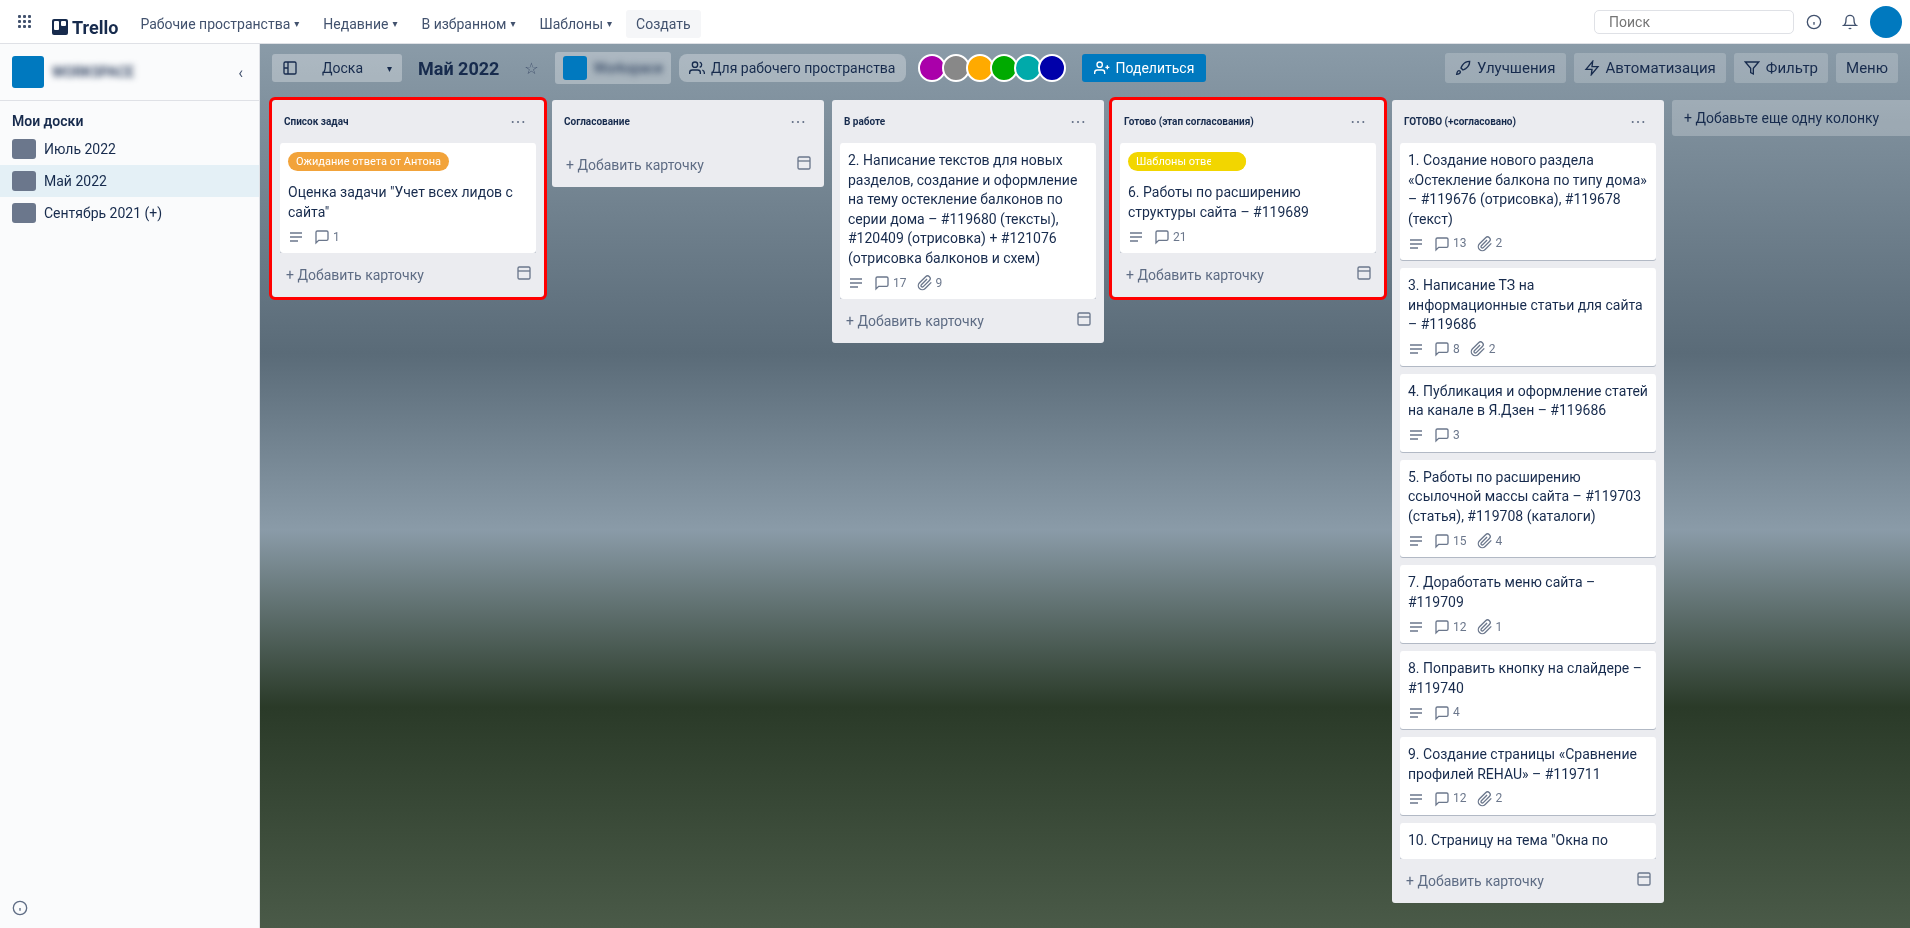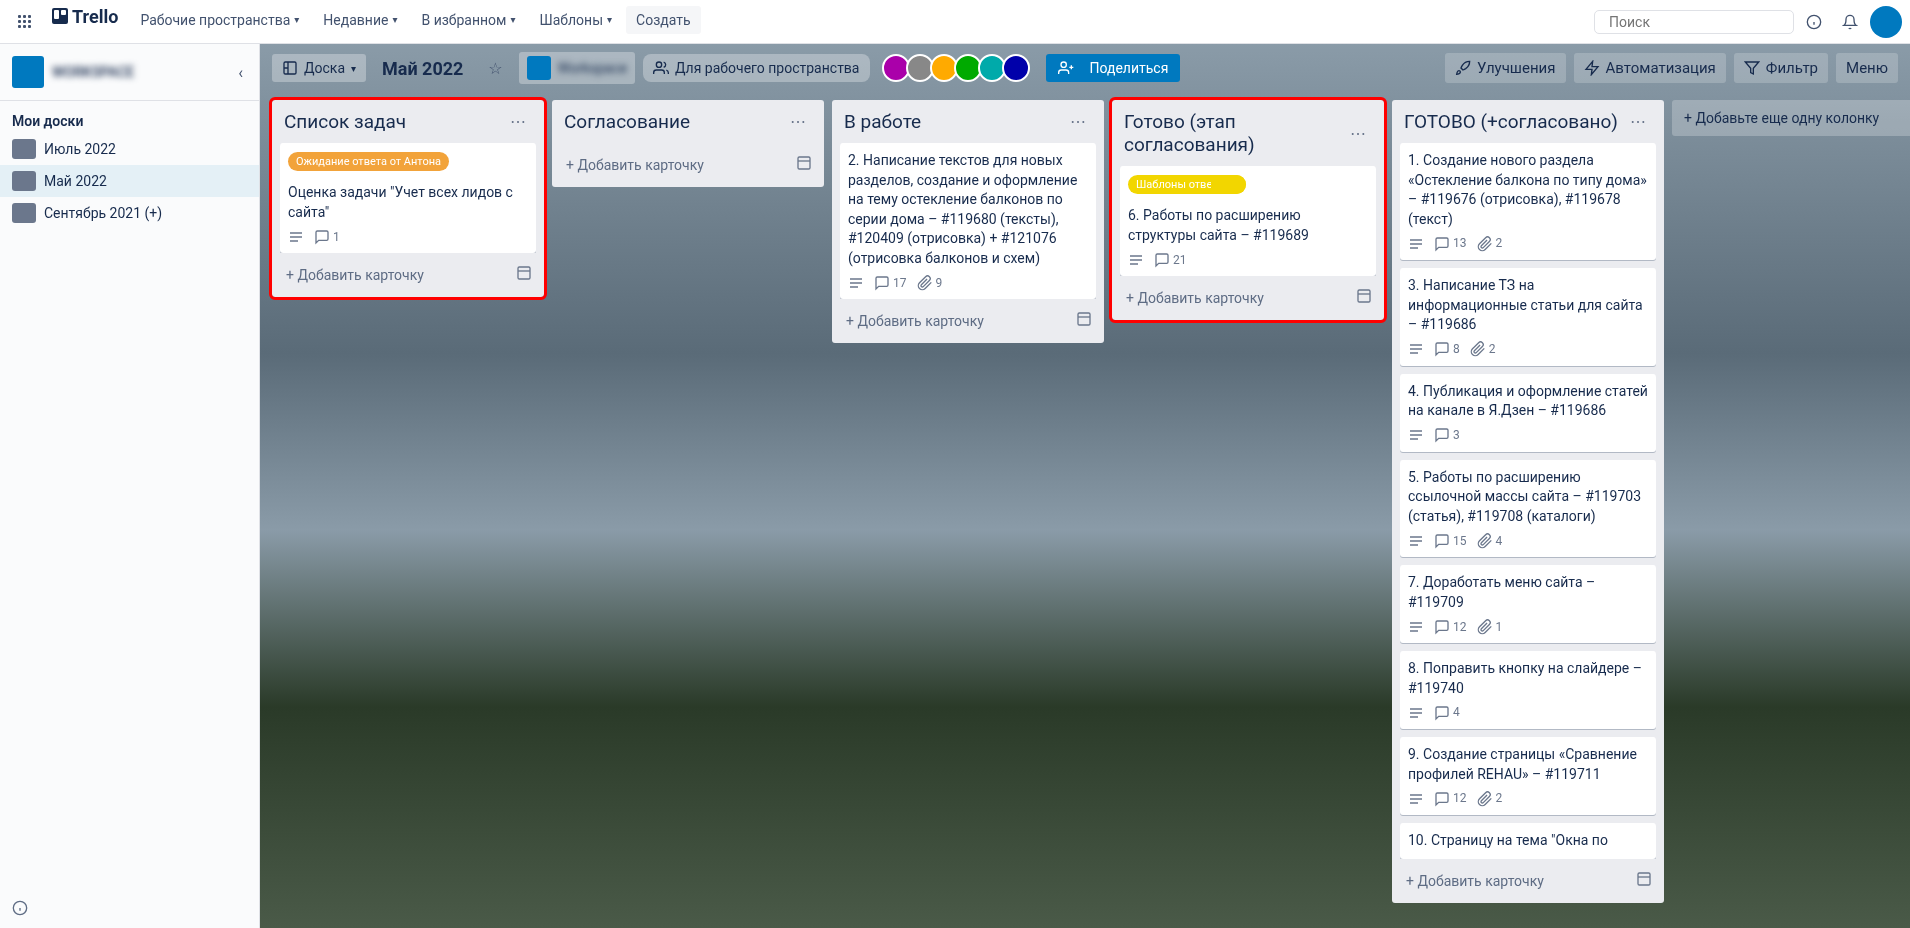--- a/index.html
+++ b/index.html
@@ -1,18 +1,18 @@
 <!DOCTYPE html>
 <html><head>
 <meta charset="utf-8">
 <style>
 *{box-sizing:border-box;margin:0;padding:0;font-family:-apple-system,BlinkMacSystemFont,'Segoe UI',Roboto,sans-serif}
 body{background:#f4f5f7;height:928px;width:1910px;overflow:hidden}
 .top-nav{height:44px;background:#fff;border-bottom:1px solid #dfe1e6;display:flex;align-items:center;padding:0 8px;gap:4px}
-.nav-left{display:flex;align-items:flex-start;gap:4px}
+.nav-left{display:flex;align-items:flex-end;gap:4px}
 .apps-btn{width:32px;height:32px;display:flex;align-items:center;justify-content:center;cursor:pointer;border-radius:3px}
 .apps-icon{display:grid;grid-template-columns:repeat(3,3px);gap:2px}
 .apps-icon span{width:3px;height:3px;background:#42526e;border-radius:1px}
 .logo{display:flex;align-items:center;gap:4px;padding:0 8px;font-weight:bold;color:#172b4d;font-size:18px;cursor:pointer}
 .logo-icon{width:16px;height:16px;background:#172b4d;border-radius:2px;position:relative}
 .logo-icon::before,.logo-icon::after{content:'';position:absolute;background:#fff;width:5px;border-radius:1px}
 .logo-icon::before{height:9px;left:2px;top:2px}
 .logo-icon::after{height:5px;right:2px;top:2px}
 .nav-btn{padding:6px 10px;border:none;background:transparent;color:#42526e;font-size:14px;cursor:pointer;border-radius:3px;display:flex;align-items:center;gap:4px}
 .nav-btn.create{background:#091e420a}
@@ -30,43 +30,43 @@
 .collapse-btn{cursor:pointer;color:#42526e;padding:4px}
 .sidebar-section{padding:12px 12px 4px;font-weight:600;font-size:14px;color:#172b4d}
 .board-list{padding:0 0 12px}
 .board-item{padding:6px 12px;display:flex;align-items:center;gap:8px;cursor:pointer;font-size:14px;color:#172b4d}
 .board-item.active{background:#e4f0f6}
 .board-thumb{width:24px;height:20px;background:#6b778c;border-radius:3px}
 .sidebar-footer{margin-top:auto;padding:12px;font-size:11px;color:#5e6c84;line-height:1.4;display:flex;gap:8px}
 .board-area{flex:1;position:relative;overflow:hidden}
 .board-bg{position:absolute;inset:0;background:linear-gradient(to bottom,#8a9ba8 0%,#5a6b78 35%,#8a9ba8 55%,#2a3a28 75%,#4a5a48 100%)}
 .board-header{position:relative;height:48px;display:flex;align-items:center;padding:0 12px;gap:8px}
-.view-switch{background:#ffffff4d;padding:6px 10px;border-radius:3px;display:flex;align-items:center;gap:6px;font-size:14px;color:#172b4d;cursor:pointer}
+.view-switch{background:#ffffff4d;padding:6px 10px;border-radius:3px;display:flex;align-items:center;gap:24px;font-size:14px;color:#172b4d;cursor:pointer}
 .board-title{font-size:18px;font-weight:bold;color:#172b4d;padding:0 8px}
 .star-btn{width:32px;height:32px;display:flex;align-items:center;justify-content:center;cursor:pointer;color:#42526e;border-radius:3px}
 .ws-chip{display:flex;align-items:center;gap:6px;padding:4px 8px;background:#ffffff4d;border-radius:3px;font-size:14px;color:#172b4d}
 .ws-chip-icon{width:24px;height:24px;background:#0079bf;border-radius:3px}
 .ws-chip-text{filter:blur(3px)}
 .visibility-btn{background:#ffffff4d;padding:6px 10px;border-radius:8px;display:flex;align-items:center;gap:6px;font-size:14px;color:#172b4d;cursor:pointer}
 .members{display:flex;margin-left:8px}
 .member{width:28px;height:28px;border-radius:50%;border:2px solid #fff;margin-left:-4px}
 .m1{background:#a0a}
 .m2{background:#888}
 .m3{background:#fa0}
 .m4{background:#0a0}
 .m5{background:#0aa}
 .m6{background:#00a}
-.share-btn{margin-left:8px;background:#0079bf;color:#fff;padding:6px 12px;border-radius:3px;display:flex;align-items:center;gap:16px;font-size:14px;cursor:pointer;border:none}
+.share-btn{margin-left:8px;background:#0079bf;color:#fff;padding:6px 12px;border-radius:3px;display:flex;align-items:center;gap:6px;font-size:14px;cursor:pointer;border:none}
 .header-right{margin-left:auto;display:flex;gap:8px}
 .hdr-btn{padding:6px 10px;background:#ffffff33;border-radius:3px;display:flex;align-items:center;gap:6px;font-size:15px;color:#172b4d;cursor:pointer}
 .lists-container{position:relative;display:flex;gap:8px;padding:8px 12px;align-items:flex-start;overflow-x:auto;height:calc(100% - 48px)}
 .list{width:272px;background:#ebecf0;border-radius:3px;flex-shrink:0;display:flex;flex-direction:column;max-height:100%}
 .list.highlighted{outline:3px solid red}
 .list-header{padding:10px 12px;display:flex;align-items:center;justify-content:space-between}
-.list-title{font-size:19px;font-weight:400;color:#172b4d}
+.list-title{font-size:10px;font-weight:700;color:#172b4d}
 .list-menu{cursor:pointer;color:#6b778c;padding:2px 6px}
 .cards{padding:0 8px;overflow-y:auto;display:flex;flex-direction:column;gap:8px}
 .card{background:#fff;border-radius:3px;box-shadow:0 1px 0 #091e4240;padding:8px;cursor:pointer;font-size:14px;color:#172b4d;line-height:1.4}
 .label{display:inline-block;padding:2px 8px;border-radius:10px;font-size:11px;color:#fff;margin-bottom:12px}
 .label.orange{background:#f2a33a}
 .label.yellow{background:#f2d600;position:relative}
 .label.yellow::after{content:'';position:absolute;right:0;top:0;bottom:0;width:35px;background:#f2d600;border-radius:0 10px 10px 0}
 .card-badges{display:flex;gap:10px;margin-top:6px;color:#6b778c;font-size:12px;align-items:center}
 .badge{display:flex;align-items:center;gap:3px}
 .list-footer{padding:8px;display:flex;align-items:center;gap:6px}

